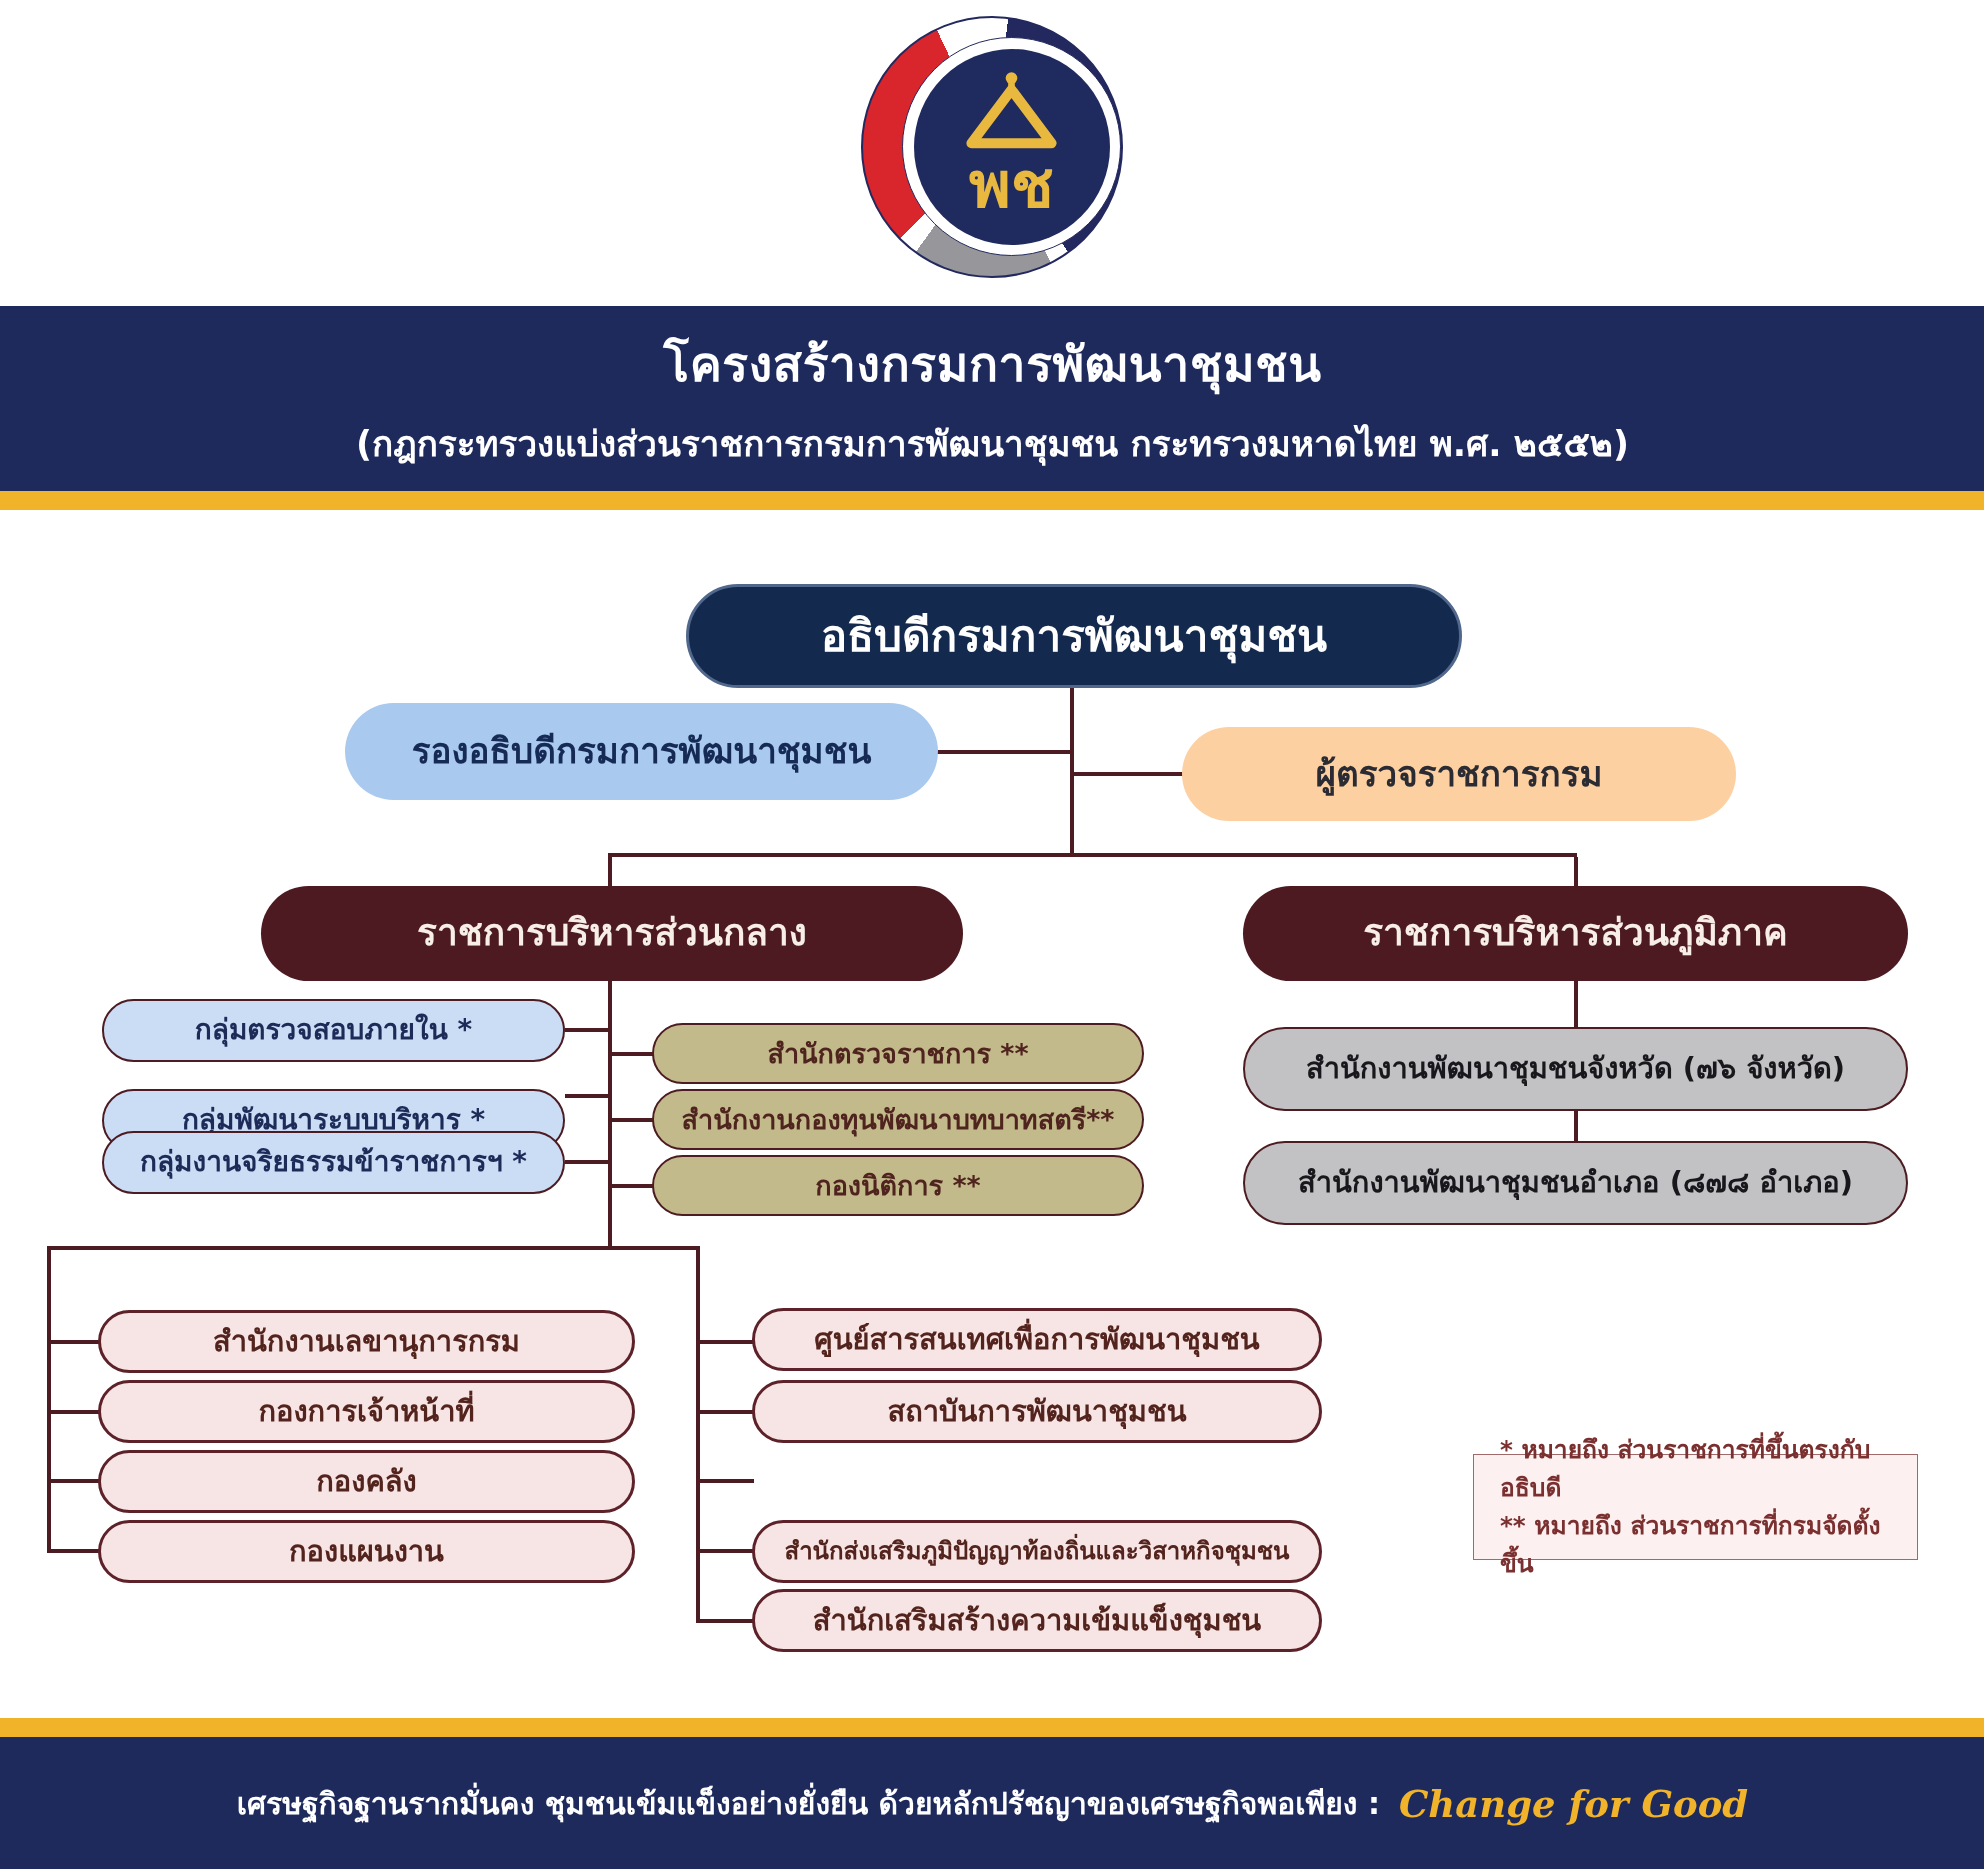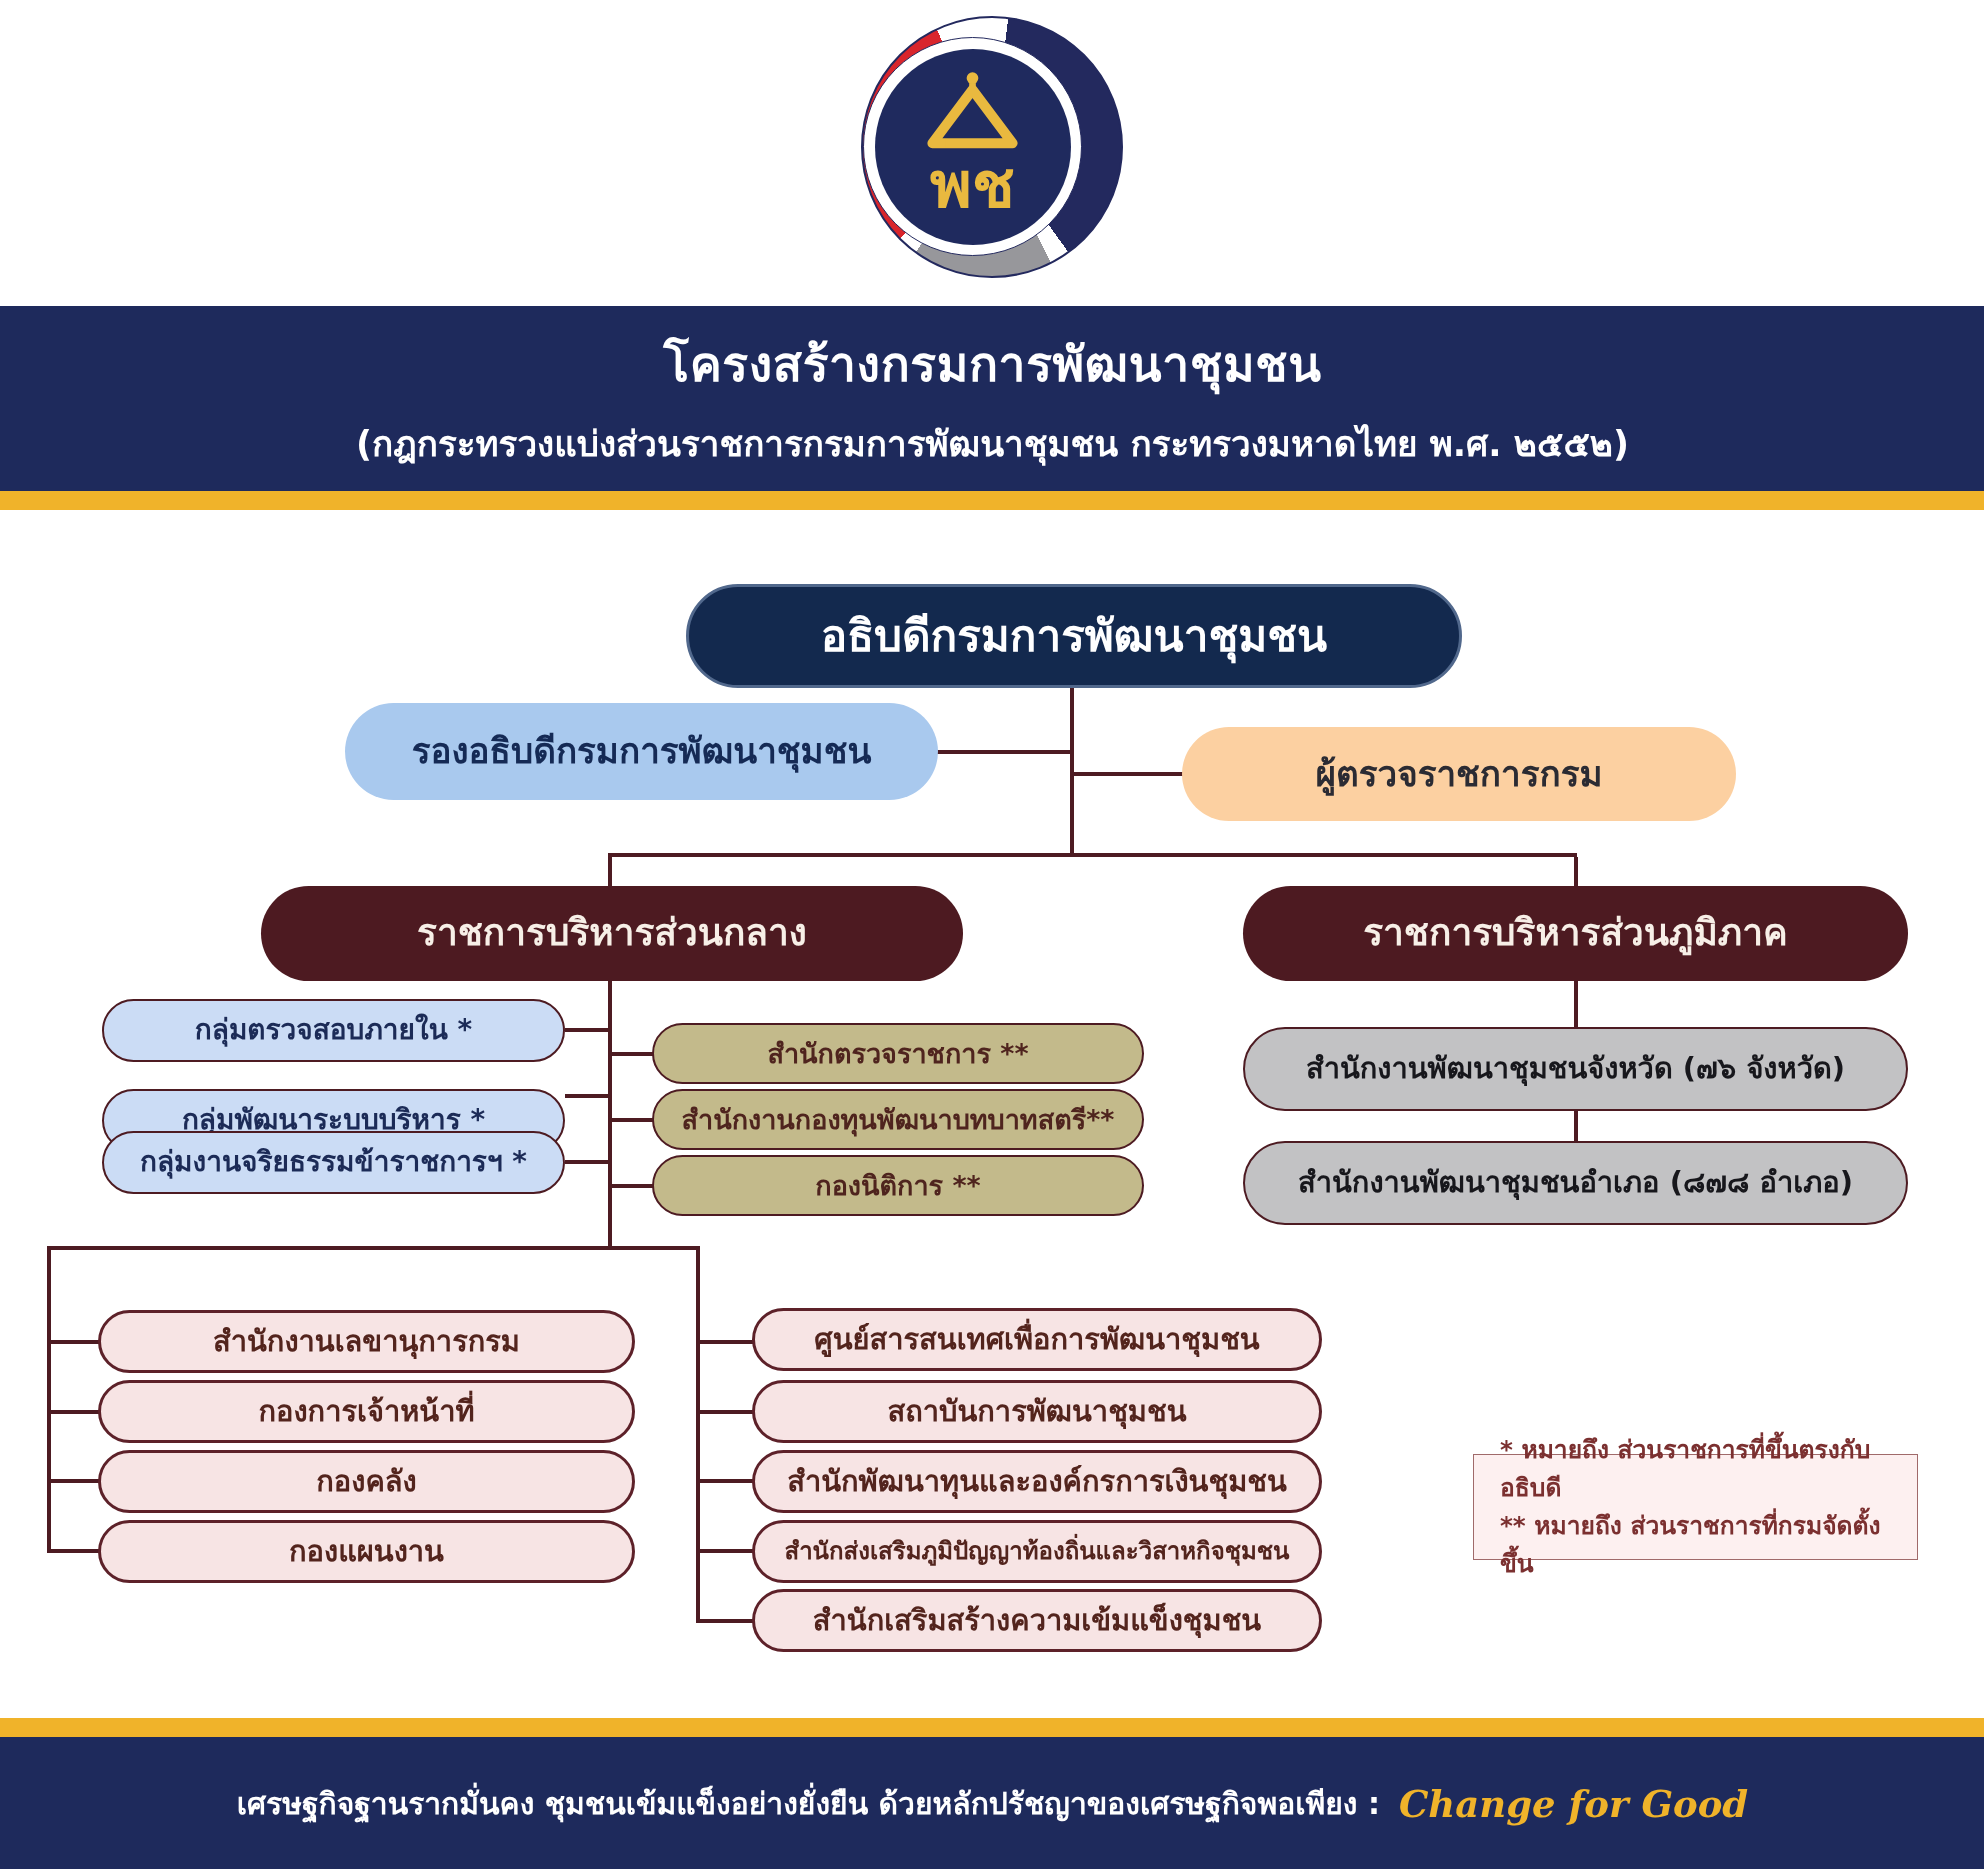--- a/index.html
+++ b/index.html
@@ -6,21 +6,21 @@
   .page { position:relative; width:1985px; height:1870px; background:#ffffff; overflow:hidden; }
 
   
   .logo { position:absolute; left:861px; top:15.6px; width:262px; height:262px; }
   .logo-ring { width:262px; height:262px; border-radius:50%;
     background: conic-gradient(from 0deg,
       #ffffff 0 2%, #23295e 2% 40%, #ffffff 40% 42.5%,
       #97979b 42.5% 60%, #ffffff 60% 62.5%,
       #d9252c 62.5% 93%, #ffffff 93% 100%);
     border:2.2px solid #23295e; box-sizing:border-box;
-    display:flex; align-items:center; justify-content:flex-start; }
+    display:flex; align-items:center; justify-content:flex-end; }
   .logo-white { width:219px; height:219px; border-radius:50%; background:#ffffff;
     display:flex; align-items:center; justify-content:center; border:1.7px solid #23295e; box-sizing:border-box; }
   .logo-navy { width:196px; height:196px; border-radius:50%; background:#1f2a5e;
     display:flex; align-items:center; justify-content:center; }
 
   
   .banner { position:absolute; left:0; top:306px; width:1985px; height:185px; background:#1e2a5c;
     display:flex; flex-direction:column; align-items:center; justify-content:center; gap:14.5px; }
   .banner-title { color:#ffffff; font-size:48px; font-weight:800; letter-spacing:0.6px; }
   .banner-subtitle { color:#ffffff; font-size:35px; font-weight:600; }
@@ -139,21 +139,20 @@
   <div class="pill gray-s col-gray" style="top:1027px;">สำนักงานพัฒนาชุมชนจังหวัด (๗๖ จังหวัด)</div>
   <div class="pill gray-s col-gray" style="top:1141px;">สำนักงานพัฒนาชุมชนอำเภอ  (๘๗๘ อำเภอ)</div>
 
   <div class="pill pink-s col-pinkL" style="top:1310px;">สำนักงานเลขานุการกรม</div>
   <div class="pill pink-s col-pinkL" style="top:1380px;">กองการเจ้าหน้าที่</div>
   <div class="pill pink-s col-pinkL" style="top:1450px;">กองคลัง</div>
   <div class="pill pink-s col-pinkL" style="top:1520px;">กองแผนงาน</div>
 
   <div class="pill pink-s col-pinkM" style="top:1266px;margin-top:42px;">ศูนย์สารสนเทศเพื่อการพัฒนาชุมชน</div>
   <div class="pill pink-s col-pinkM" style="top:1380px;">สถาบันการพัฒนาชุมชน</div>
-  <div class="pill pink-s col-pinkM" style="top:1450px;">สำนักพัฒนาทุนและองค์กรการเงินชุมชน</div>
   <div class="pill pink-s col-pinkM small-text" style="top:1520px;">สำนักส่งเสริมภูมิปัญญาท้องถิ่นและวิสาหกิจชุมชน</div>
   <div class="pill pink-s col-pinkM" style="top:1589px;">สำนักเสริมสร้างความเข้มแข็งชุมชน</div>
 
   <div class="legend">
     <div>*  หมายถึง ส่วนราชการที่ขึ้นตรงกับอธิบดี</div>
     <div>** หมายถึง ส่วนราชการที่กรมจัดตั้งขึ้น</div>
   </div>
 
   <div class="footer-gold"></div>
   <div class="footer">

